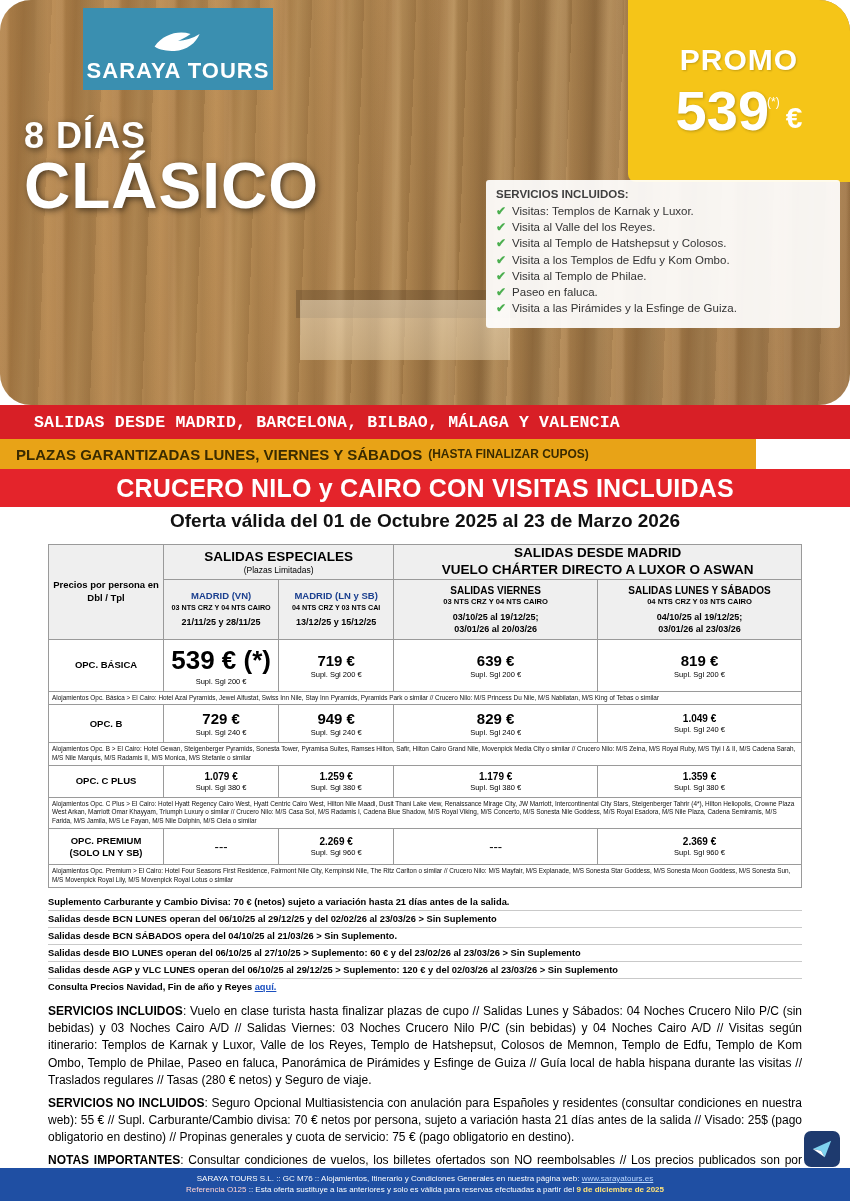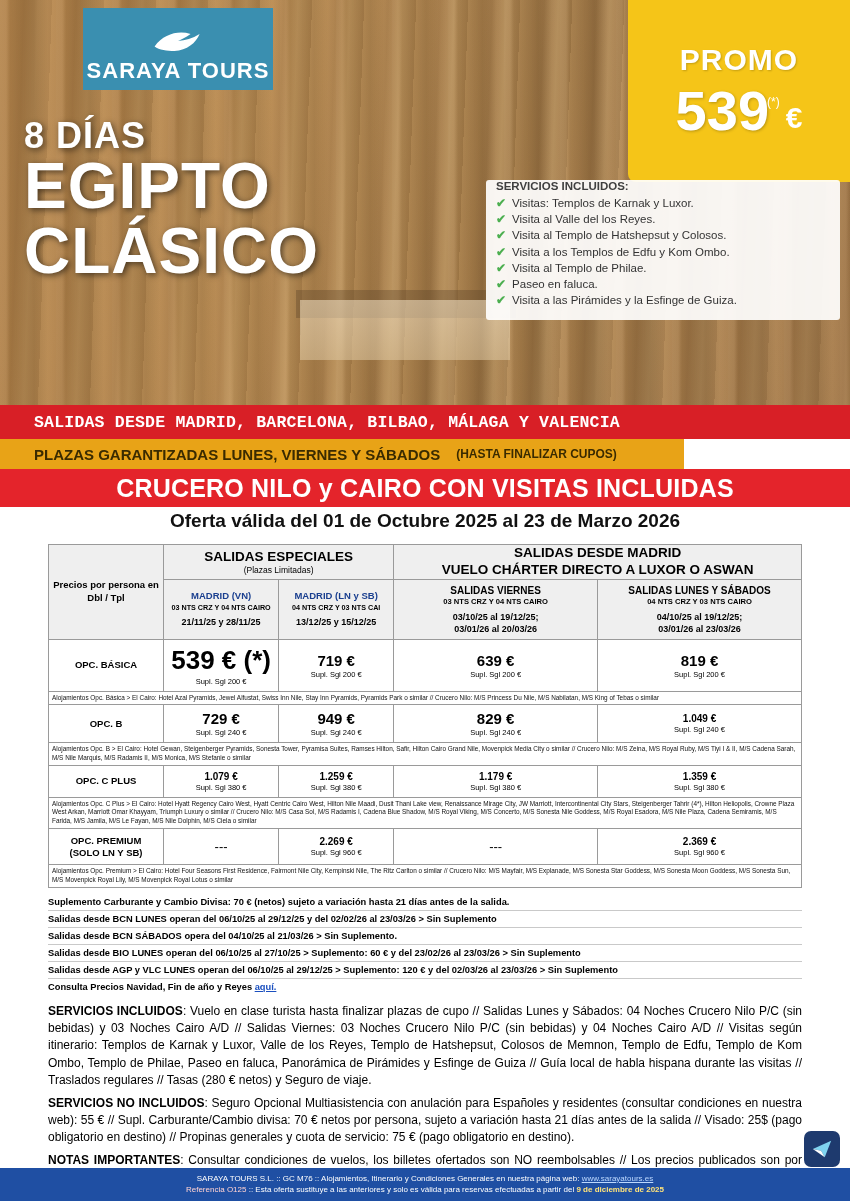--- a/index.html
+++ b/index.html
@@ -14,20 +14,21 @@
 
   
   .hero {
     position: relative;
     width: 850px; height: 405px;
     background:
       linear-gradient(100deg, rgba(168,120,66,0.55) 0%, rgba(190,140,80,0.25) 30%, rgba(120,90,55,0.25) 60%, rgba(150,110,70,0.5) 100%),
       repeating-linear-gradient(92deg, #c89a5e 0px, #b88a50 14px, #a87c46 24px, #c49a60 38px, #b1854d 52px),
       linear-gradient(#c08f55, #8e6a3e);
     overflow: hidden;
+    border-radius: 31px;
   }
   .hero .columns {
     position:absolute; inset:0;
     background:
       repeating-linear-gradient(90deg, rgba(255,255,255,0.07) 0px, rgba(255,255,255,0.07) 6px, rgba(0,0,0,0.08) 10px, rgba(0,0,0,0.13) 34px, rgba(255,255,255,0.05) 48px, rgba(255,255,255,0.05) 56px);
     opacity:.85;
   }
   .hero .sky {
     position:absolute; left:300px; top:300px; width:210px; height:60px;
     background: linear-gradient(#f4e3c6, #dec9a4); opacity:.55;
@@ -59,37 +60,37 @@
     border-radius: 0 0 0 8px;
   }
   .promo-label { font-size:30px; font-weight:bold; letter-spacing:1px; text-shadow:1px 1px 2px rgba(0,0,0,.2); }
   .promo-row { display:flex; align-items:flex-end; margin-top:6px; }
   .promo-price { font-size:56px; font-weight:bold; line-height:1; text-shadow:1px 1px 3px rgba(0,0,0,.25); }
   .promo-cur { font-size:30px; font-weight:bold; margin-left:4px; margin-bottom:4px; }
   .promo-ast { font-size:12px; position:relative; top:-30px; left:-2px; }
 
   .services-box {
     position:absolute; right:10px; top:180px; width:354px;
-    background: rgba(255,255,255,.92); padding:0 10px 10px 10px;
+    background: rgba(255,255,255,.92); padding:8px 10px 10px 10px;
     border-radius:3px;
   }
   .services-title { font-size:11.5px; font-weight:bold; color:#3f3f3f; margin-bottom:5px; }
   .svc { display:flex; align-items:flex-start; margin:3px 0; font-size:11.5px; color:#333; }
   .tick { color:#4caf50; font-weight:bold; margin-right:6px; font-size:12px; line-height:1.1; }
 
   
   .band-red {
     width:850px; height:34px; background:#d81f26; color:#fff;
     display:flex; align-items:center; padding-left:34px;
     font-weight:bold; font-size:16.5px; letter-spacing:.2px;font-family:Liberation Mono, monospace;
   }
   .band-gold {
-    width:684px; height:30px; background:#e8a317; color:#3a2b00;
-    display:flex; align-items:center; padding-left:34px;
-    font-weight:bold; font-size:15px;gap:10px;
+    width:756px; height:30px; background:#e8a317; color:#3a2b00;
+    display:flex; align-items:center; padding-left:16px;
+    font-weight:bold; font-size:15px;
   }
   .band-gold .small { font-weight:bold; font-size:12px; margin-left:6px; }
   .band-red2 {
     width:850px; height:38px; background:#e4242b; color:#fff;
     display:flex; align-items:center; justify-content:center;
     font-weight:bold; font-size:25px; letter-spacing:.2px;
   }
   .offer-valid {
     width:850px; text-align:center; font-weight:bold; font-size:19px;
     padding:3px 0 12px 0; color:#111;
@@ -150,21 +151,20 @@
   <div class="logo-box">
     <svg class="logo-bird" viewBox="0 0 60 30">
       <path d="M4 20 C14 6, 30 2, 44 6 C38 10, 34 12, 30 14 C38 13, 46 11, 54 6 C50 16, 40 24, 26 25 C18 25, 9 24, 4 20 Z" fill="#ffffff"></path>
       <circle cx="46" cy="7" r="1.6" fill="#3a8fb0"></circle>
     </svg>
     <div class="logo-text">SARAYA TOURS</div>
   </div>
 
   <div class="hero-title">
     <div class="hero-days">8 DÍAS</div>
-    <div class="hero-big">EGIPTO</div>
     <div class="hero-big">CLÁSICO</div>
   </div>
 
   <div class="promo-box">
     <div class="promo-label">PROMO</div>
     <div class="promo-row">
       <span class="promo-price">539</span>
       <span class="promo-ast">(*)</span>
       <span class="promo-cur">€</span>
     </div>

